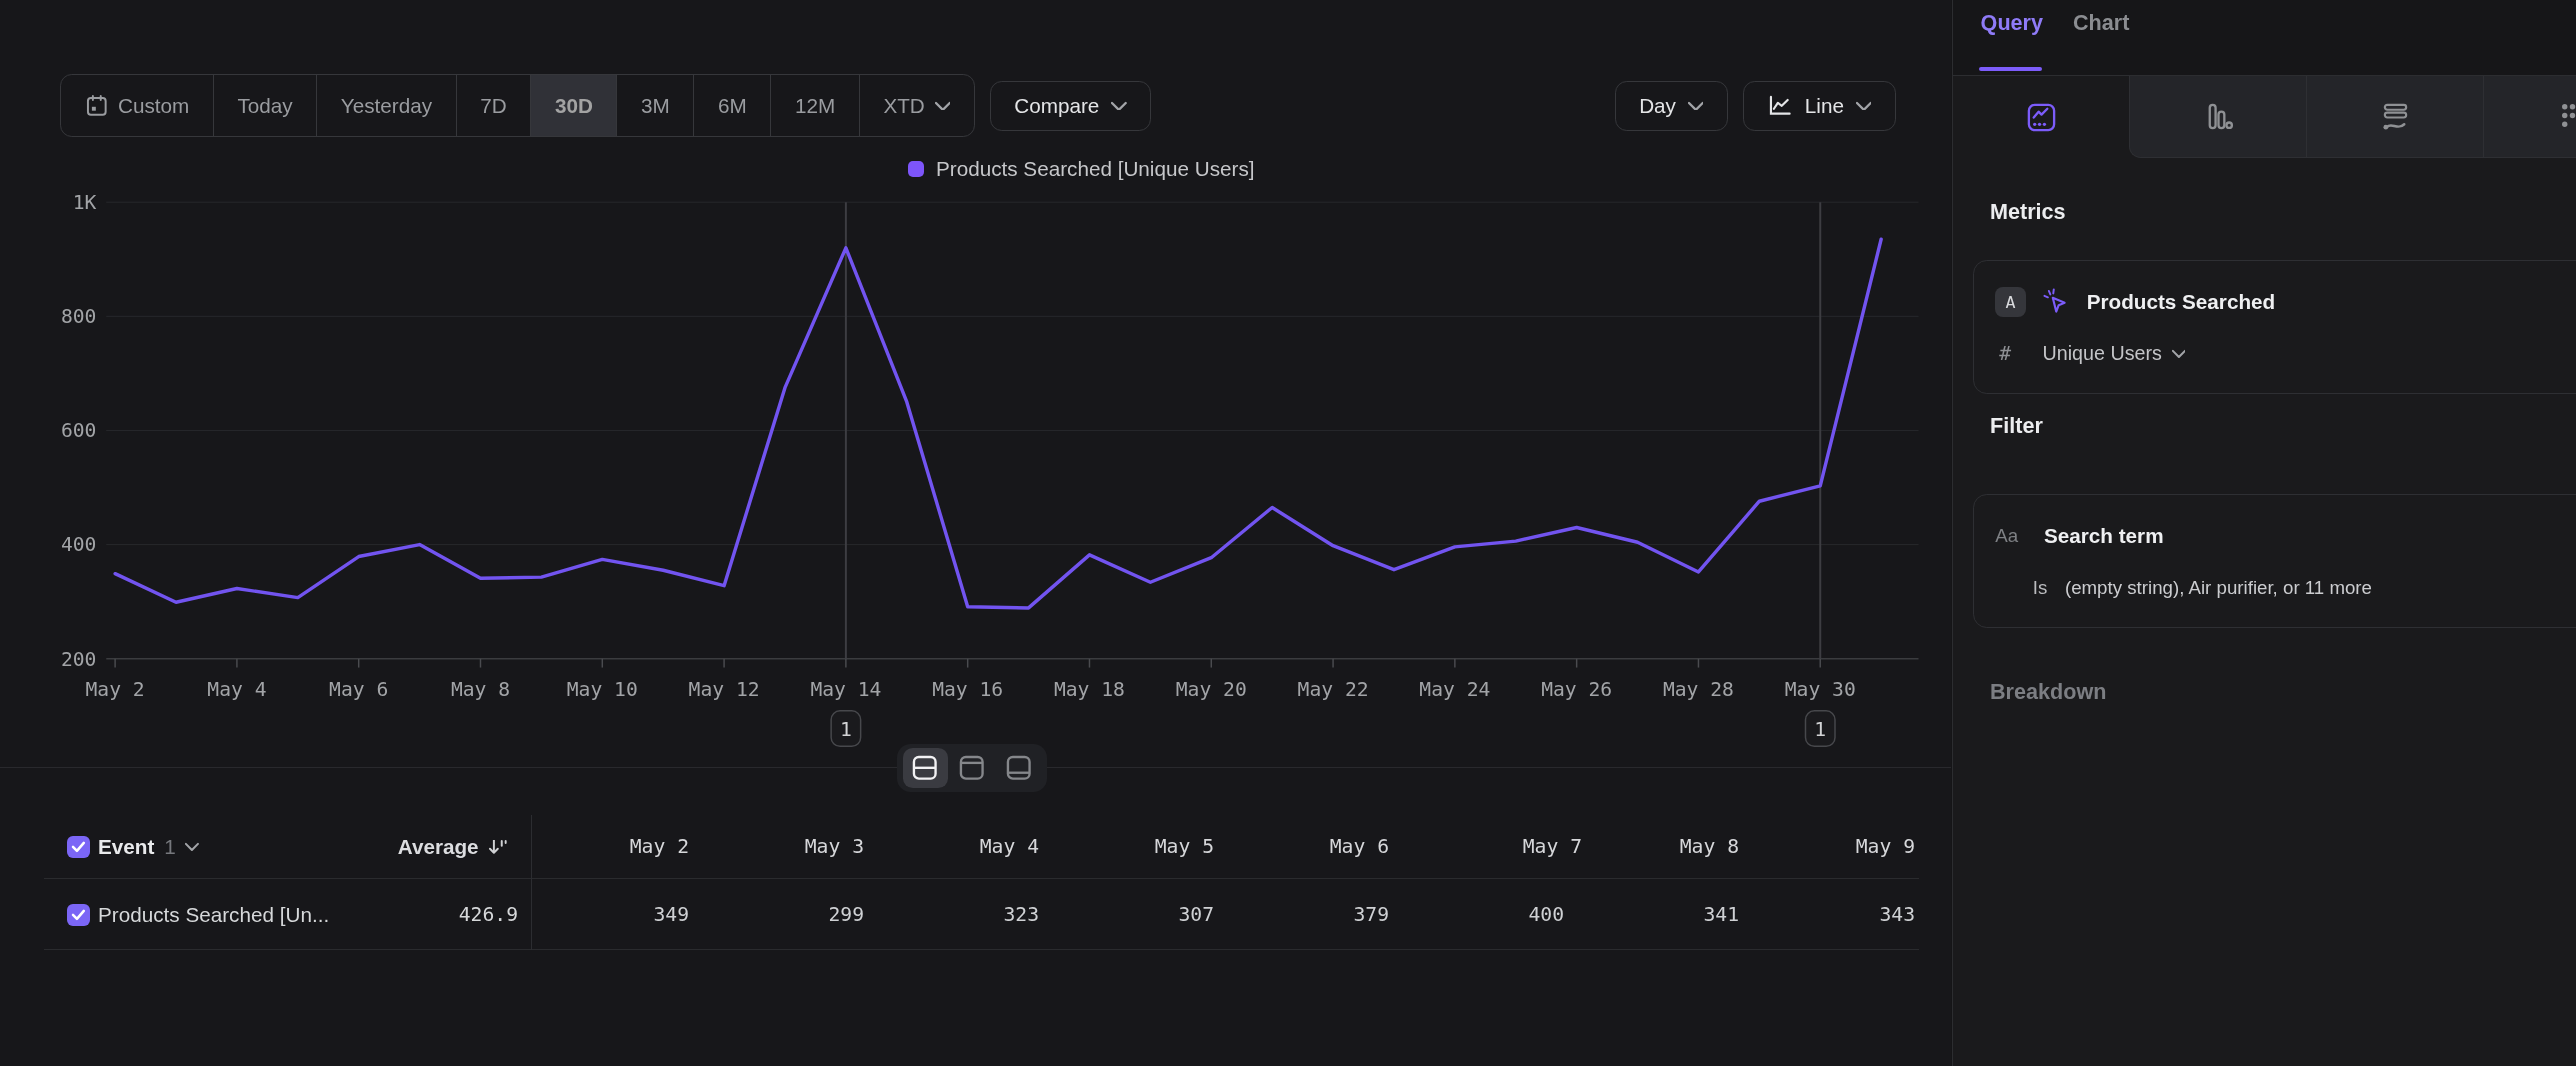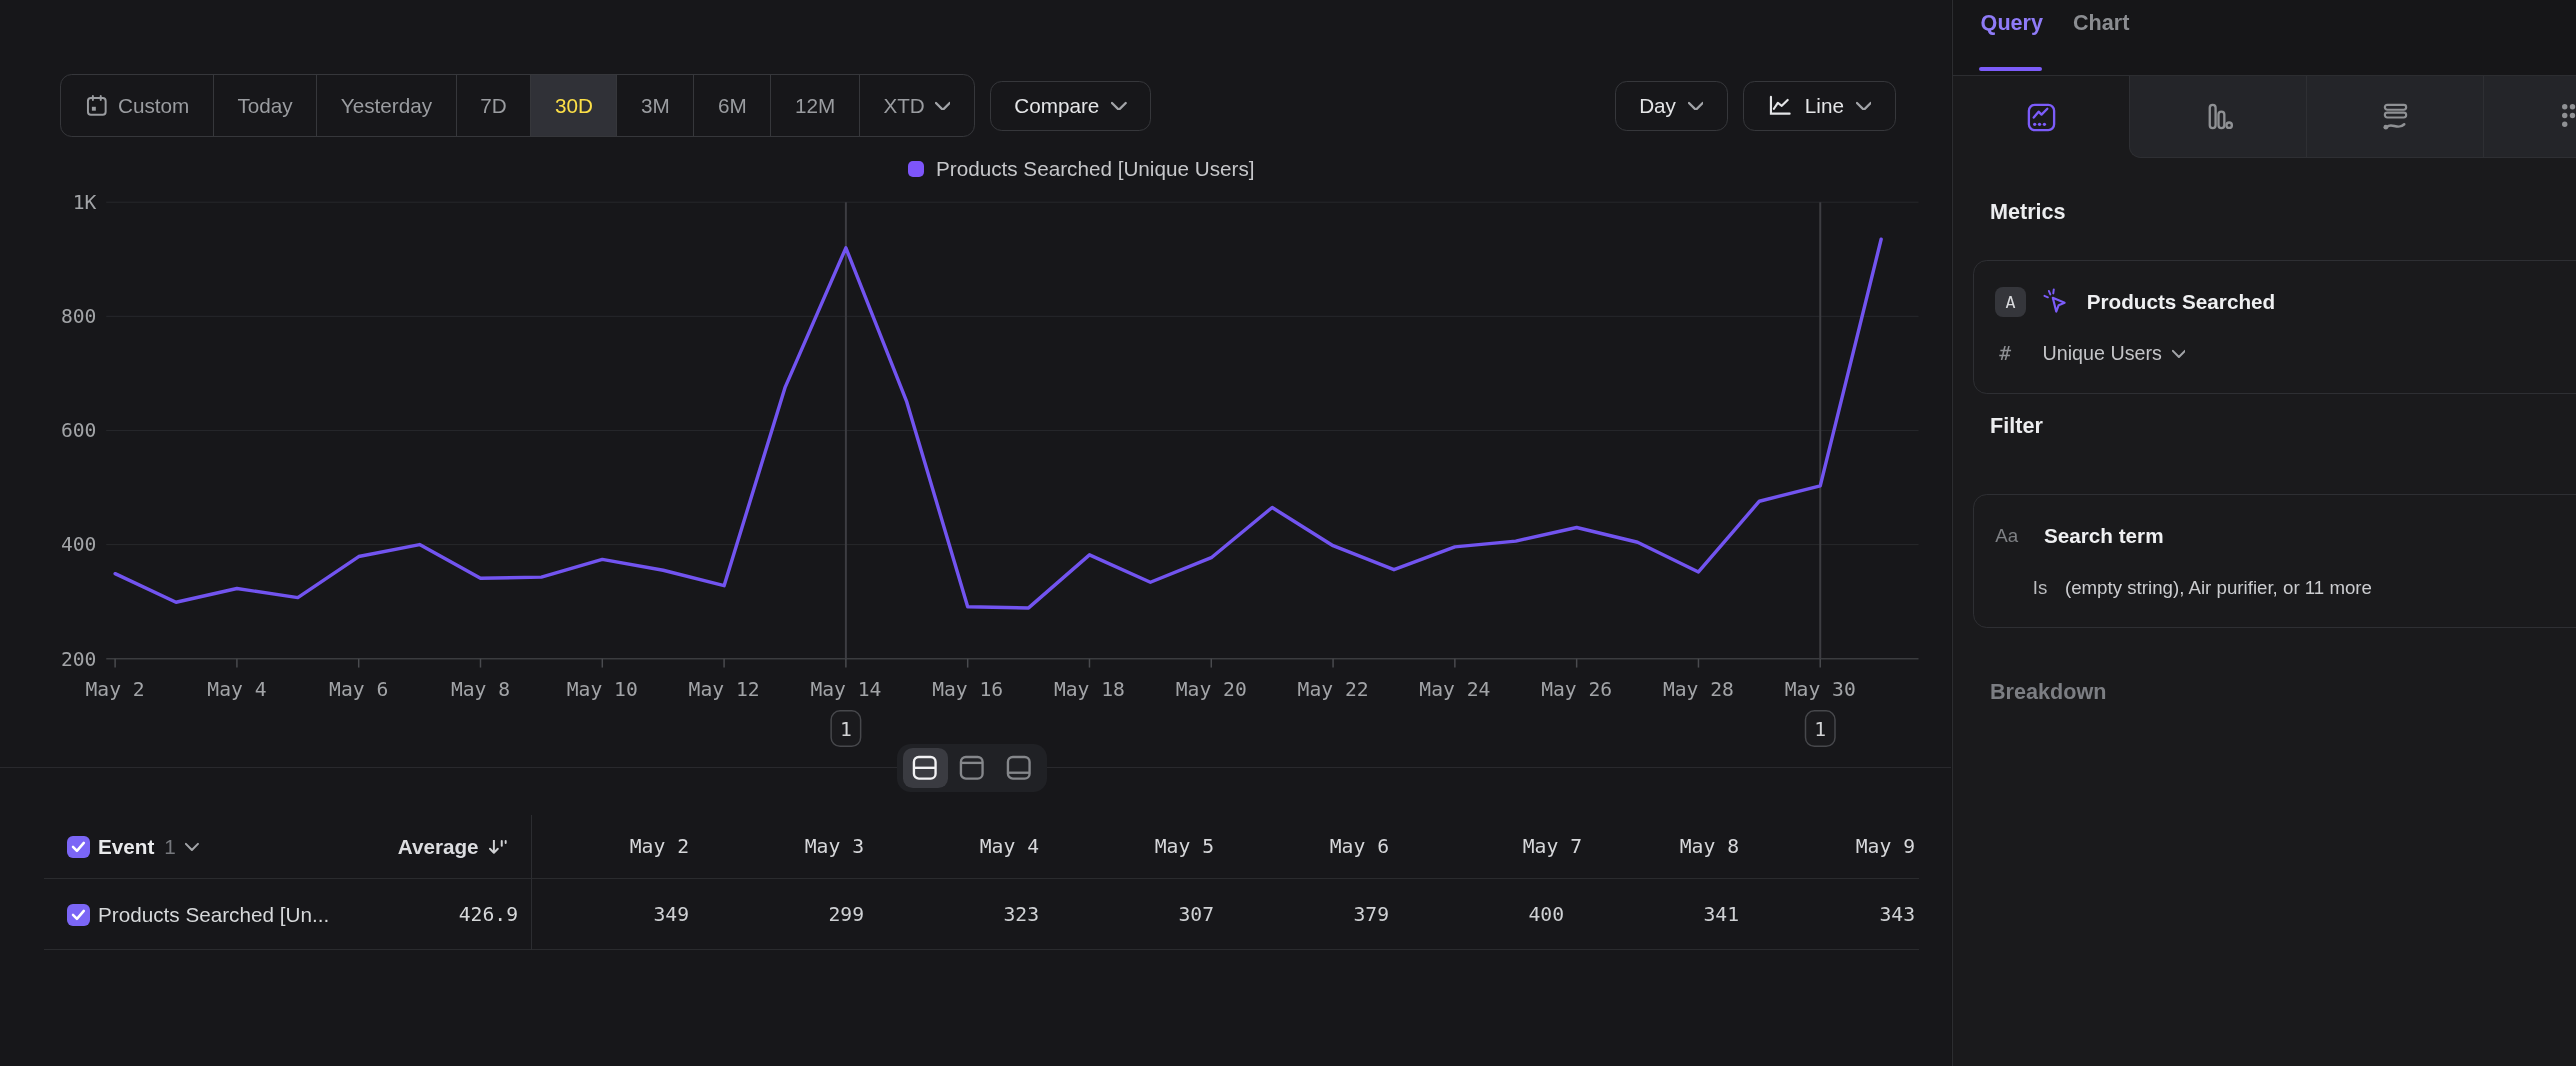--- a/index.html
+++ b/index.html
@@ -11,21 +11,21 @@
   .page{position:relative;width:2576px;height:1067px}
 
   
   .main{position:absolute;left:0;top:0;width:1951px;height:1067px;background:#17171a}
 
   .toolbar{position:absolute;left:60px;right:55px;top:74px;height:63px;display:flex;align-items:center;justify-content:space-between}
   .tb-left,.tb-right{display:flex;align-items:center;gap:14.8px}
   .segmented{display:flex;height:63px;border:1px solid #36373b;border-radius:11.8px;overflow:hidden}
   .seg{display:flex;align-items:center;gap:9.8px;padding:0 23.6px;font-size:20.7px;color:#9a9ca0;border-right:1px solid #36373b;cursor:pointer;white-space:nowrap}
   .seg:last-child{border-right:none}
-  .seg.active{background:#303137;color:#fde047;font-weight:normal}
+  .seg.active{background:#303137;color:#a3a3a3;font-weight:bold}
   .pill-btn{display:flex;align-items:center;gap:11.8px;height:50px;padding:0 23.6px;border:1px solid #36373b;border-radius:11.8px;font-size:20.7px;color:#e4e5e7;cursor:pointer;white-space:nowrap}
   .chev{width:15.7px;height:9.8px;flex:0 0 auto}
   .chev polyline{fill:none;stroke:#a2a4a8;stroke-width:2.4;stroke-linecap:round;stroke-linejoin:round}
   .icon-cal,.icon-linechart{flex:0 0 auto}
 
   .legend{position:absolute;left:0;top:157px;width:2162px;display:flex;justify-content:center;align-items:center;gap:11.8px}
   .legend-swatch{width:16.7px;height:16.7px;border-radius:4.9px;background:#7d55fa}
   .legend-label{font-size:20.7px;color:#c6c7ca}
 
   #chart-svg{position:absolute;left:0;top:138px}

